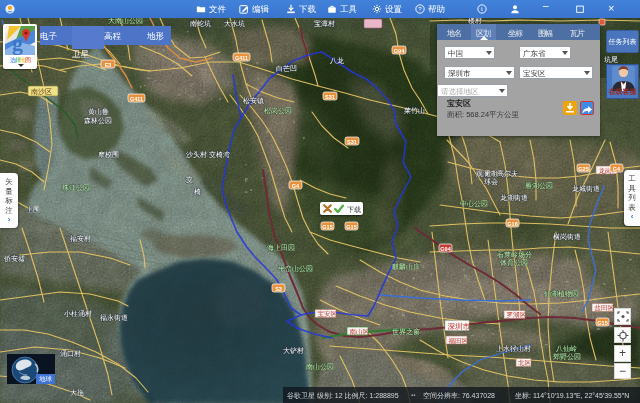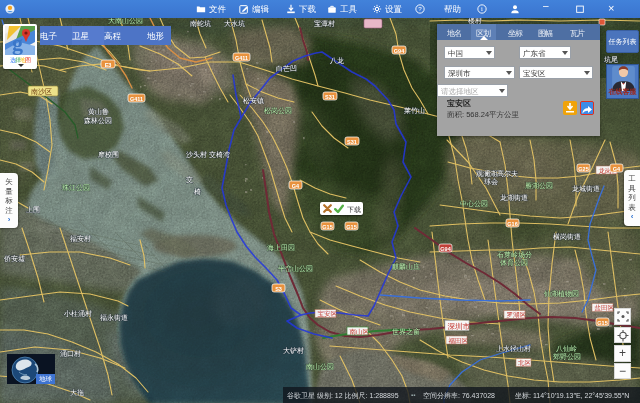--- a/index.html
+++ b/index.html
@@ -481,21 +481,21 @@
 <span class="t" style="left:340px">工具</span>
 <svg class="mi" style="left:372px" viewBox="0 0 12 12">
         <circle cx="6" cy="6" r="2" fill="none" stroke="#fff" stroke-width="1.2"></circle>
         <path d="M6 1v2M6 9v2M1 6h2M9 6h2M2.5 2.5l1.4 1.4M8.1 8.1l1.4 1.4M9.5 2.5L8.1 3.9M3.9 8.1L2.5 9.5" stroke="#fff" stroke-width="1.1"></path>
       </svg>
 <span class="t" style="left:385px">设置</span>
 <svg class="mi" style="left:415px" viewBox="0 0 12 12">
         <circle cx="6" cy="6" r="5" fill="none" stroke="#fff" stroke-width="1.1"></circle>
         <text x="6" y="8.6" font-size="7.5" text-anchor="middle" fill="#fff" font-family="Liberation Sans">?</text>
       </svg>
-<span class="t" style="left:444px">帮助</span>
+<span class="t" style="left:428px">帮助</span>
 <svg class="mi" style="left:477px" viewBox="0 0 12 12">
         <circle cx="6" cy="6" r="5" fill="none" stroke="#fff" stroke-width="1.1"></circle>
         <text x="6" y="8.8" font-size="8" text-anchor="middle" fill="#fff" font-family="Liberation Serif">i</text>
       </svg>
 <svg class="mi" style="left:510px" viewBox="0 0 12 12">
         <circle cx="6" cy="4" r="2.4" fill="#fff"></circle>
         <path d="M1.5 11a4.5 3.6 0 019 0z" fill="#fff"></path>
       </svg>
 <span class="t" style="left:543px;top:0px;font-size:10px">–</span>
 <svg class="mi" style="left:575px" viewBox="0 0 12 12">
@@ -514,21 +514,21 @@
 <text x="7" y="24" font-size="22" font-weight="bold" fill="#3a76c8" font-family="Liberation Serif">g</text>
 <circle cx="21" cy="7" r="4" fill="#d8382a"></circle>
 <path d="M21 16 L17.5 8 L24.5 8 Z" fill="#d8382a"></path>
 <circle cx="21" cy="7" r="1.6" fill="#7a1a12"></circle>
 </svg>
 <div class="txt"><span style="color:#4285f4">选</span><span style="color:#34a853">择</span><span style="color:#fbbc05">地</span><span style="color:#ea4335">图</span></div>
 <div class="ar"></div>
 </div>
 <div id="mtabs" class="abs">
 <span style="left:0">电子</span>
-      <span style="left:32px;background:#567bce;top:0;padding-top:5px;height:19px">卫星</span>
+      <span style="left:32px;background:#567bce;top:0;padding-top:23px;height:19px">卫星</span>
       <span style="left:64px">高程</span>
       <span style="left:107px">地形</span>
 </div>
 <div id="panel" class="abs">
 <div id="ptabs">
 <div class="actbg"></div>
 <span style="left:9px">地名</span>
         <span style="left:38px">区划</span>
         <span style="left:70px">坐标</span>
         <span style="left:100px">图幅</span>

